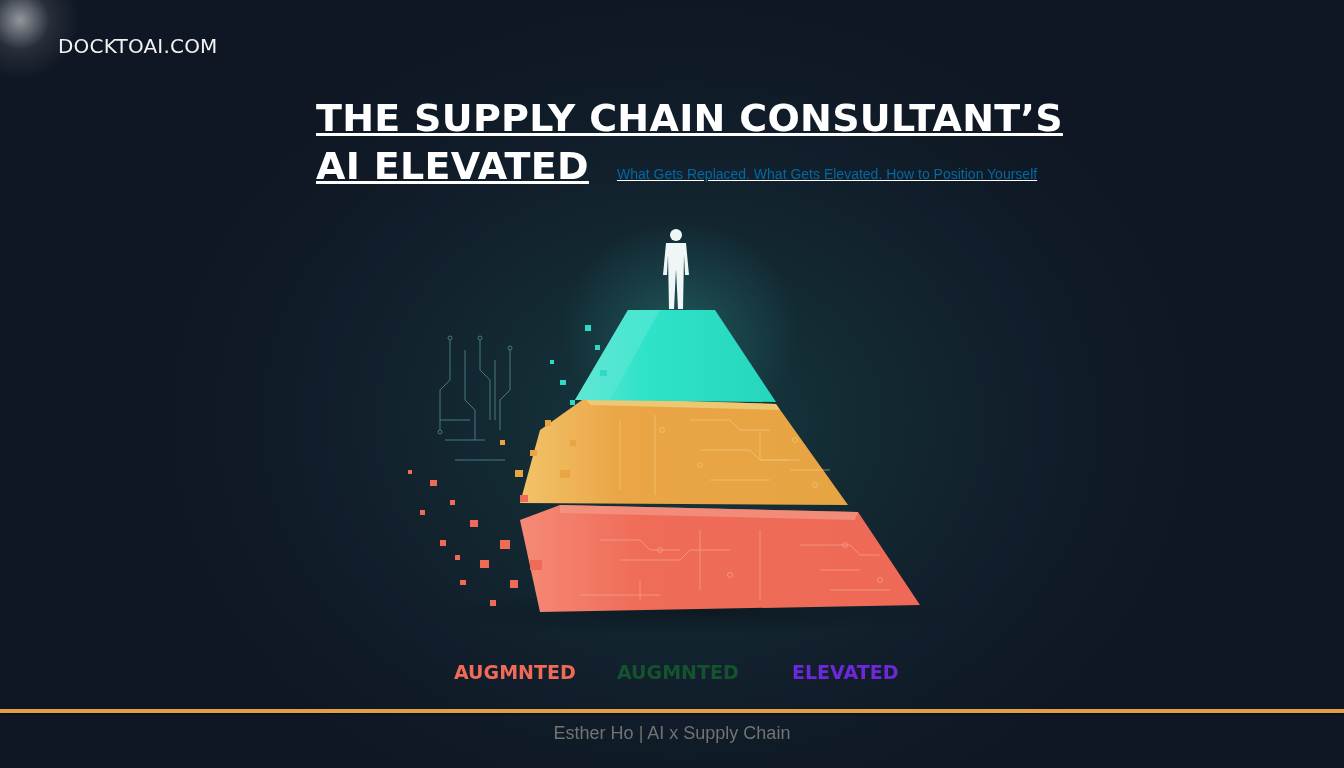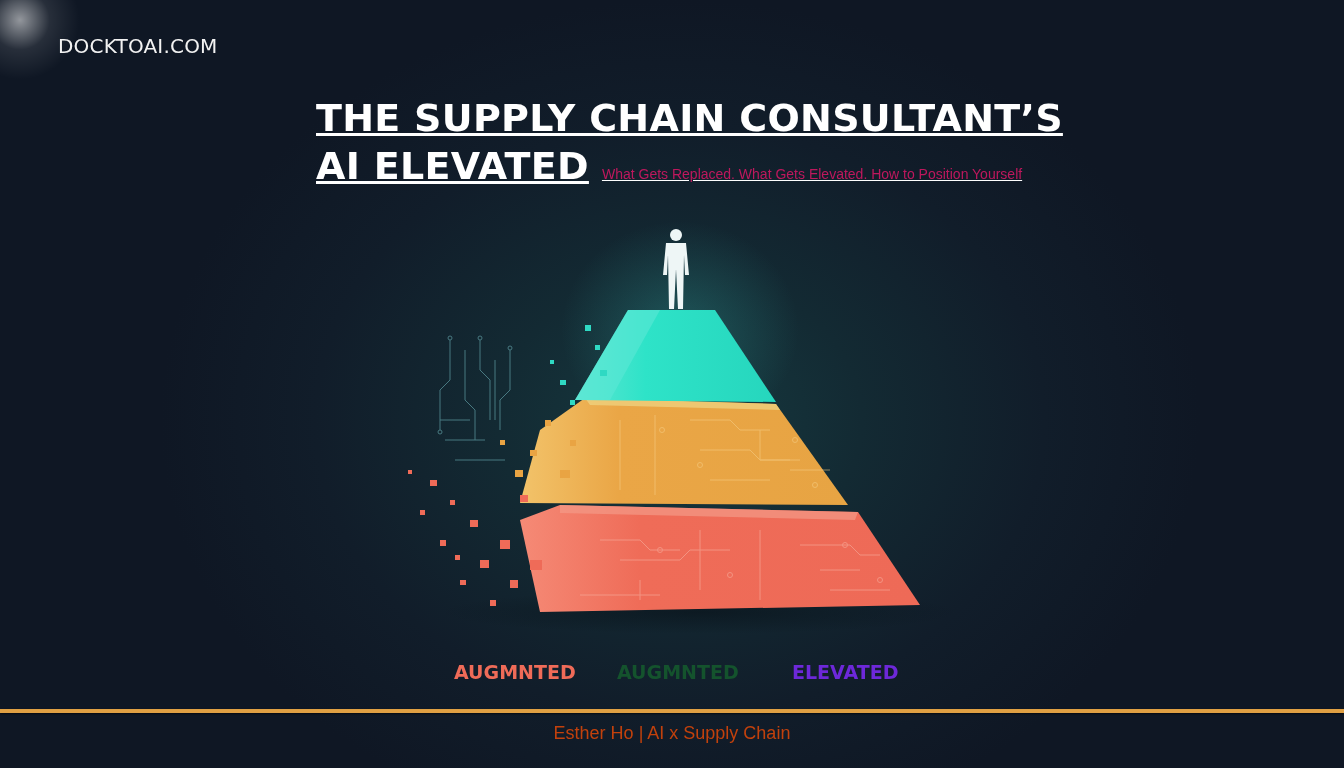--- a/index.html
+++ b/index.html
@@ -17,38 +17,38 @@
     font-family: "DejaVu Sans", sans-serif; font-size:20px; letter-spacing:0.2px;margin-left:28px;
   }
   .title {
     position:absolute; left:316px; top:94px; color:#ffffff;
     font-family:"DejaVu Sans", sans-serif; font-weight:bold; font-size:38px; line-height:48px;
     letter-spacing:0.3px; white-space:nowrap;text-decoration:underline;
   }
   .title .l2 { display:flex; align-items:baseline; }
   .subtitle {
     font-family:"Liberation Sans", sans-serif; font-weight:normal; font-size:14px;
-    color:#be185d; margin-left:13px; letter-spacing:0;
+    color:#0369a1; margin-left:28px; letter-spacing:0;
   }
   .stage { position:absolute; left:0; top:0; width:1344px; height:768px; }
   .spot {
     position:absolute; left:560px; top:220px; width:240px; height:220px;
     background: radial-gradient(ellipse at center, rgba(60,200,190,0.25) 0%, rgba(60,200,190,0) 70%);
   }
   .labels { position:absolute; top:661px; left:0; width:1344px; }
   .tier-label {
     position:absolute; font-family:"DejaVu Sans", sans-serif; font-weight:bold; font-size:19px;
   }
   .rule {
     position:absolute; left:0; top:709px; width:1344px; height:4px; background:#e0a043;
     box-shadow:0 1px 2px rgba(0,0,0,0.6);
   }
   .footer {
     position:absolute; left:0; top:723px; width:1344px; text-align:center;
-    color:#c2410c; font-family:"Liberation Sans", sans-serif; font-size:18px;
+    color:#737373; font-family:"Liberation Sans", sans-serif; font-size:18px;
   }
 </style>
 </head>
 <body>
 
 <div class="glow-tl"></div>
 
 <div class="brand">DOCKTOAI.COM</div>
 
 <div class="title">

